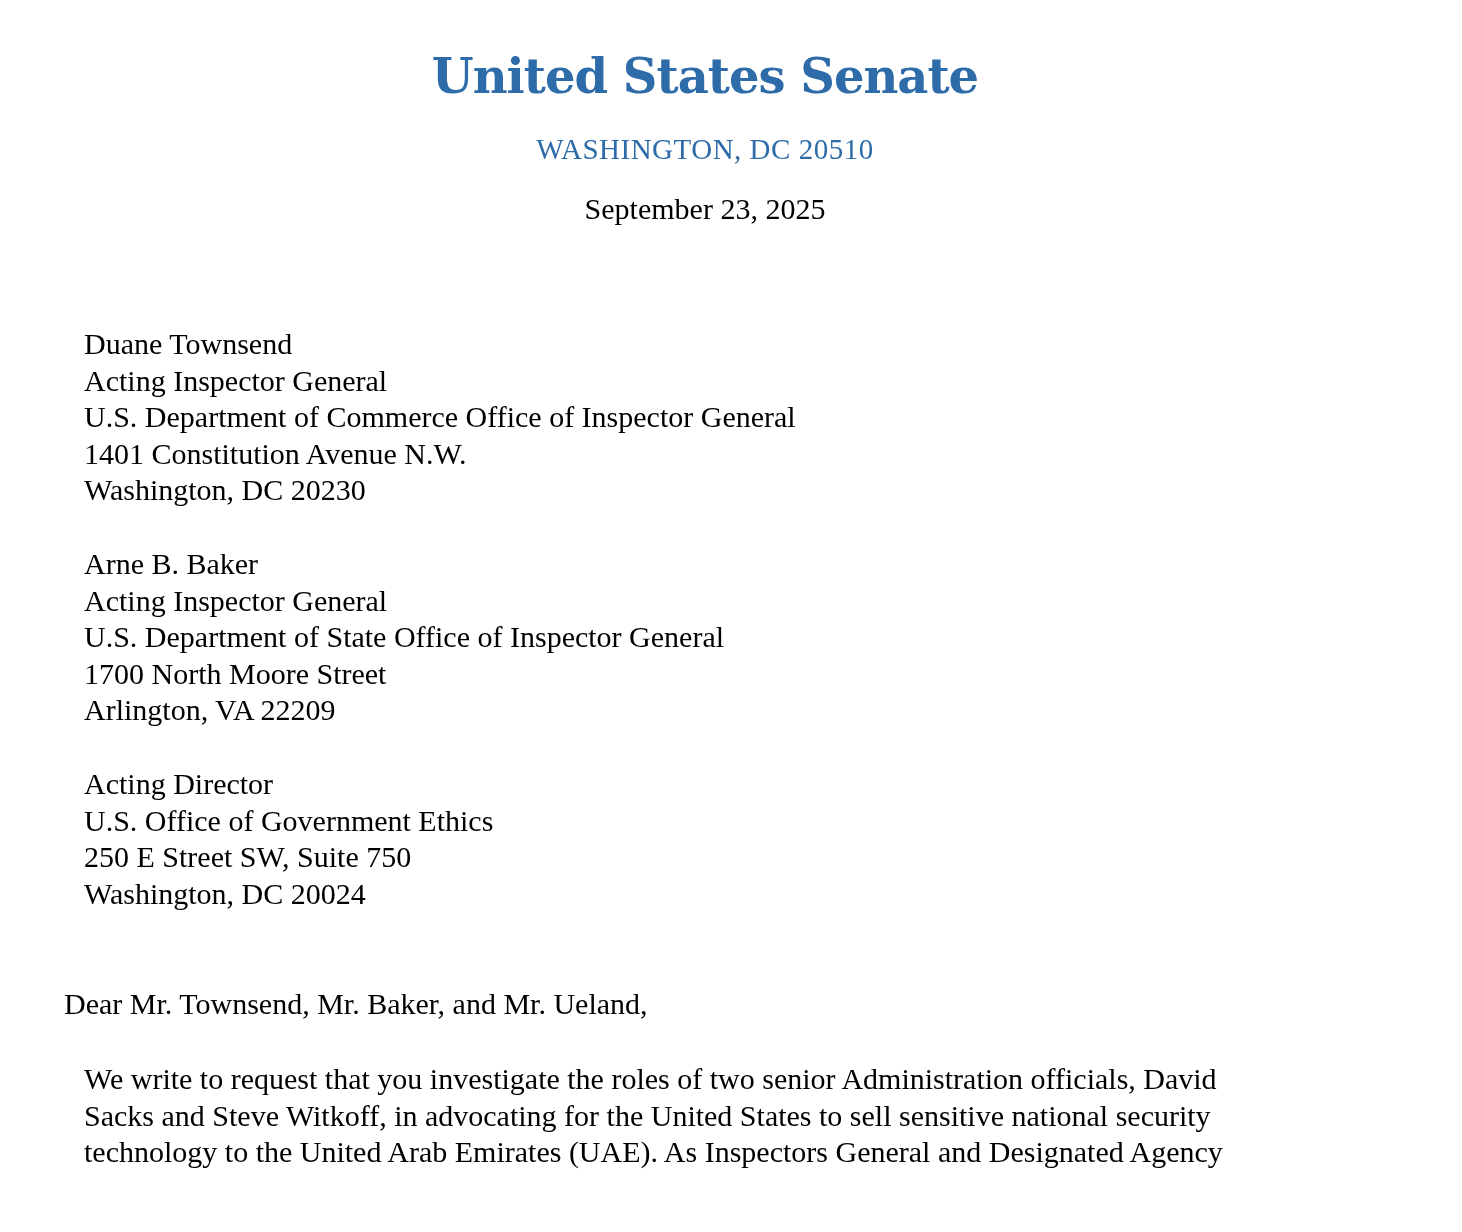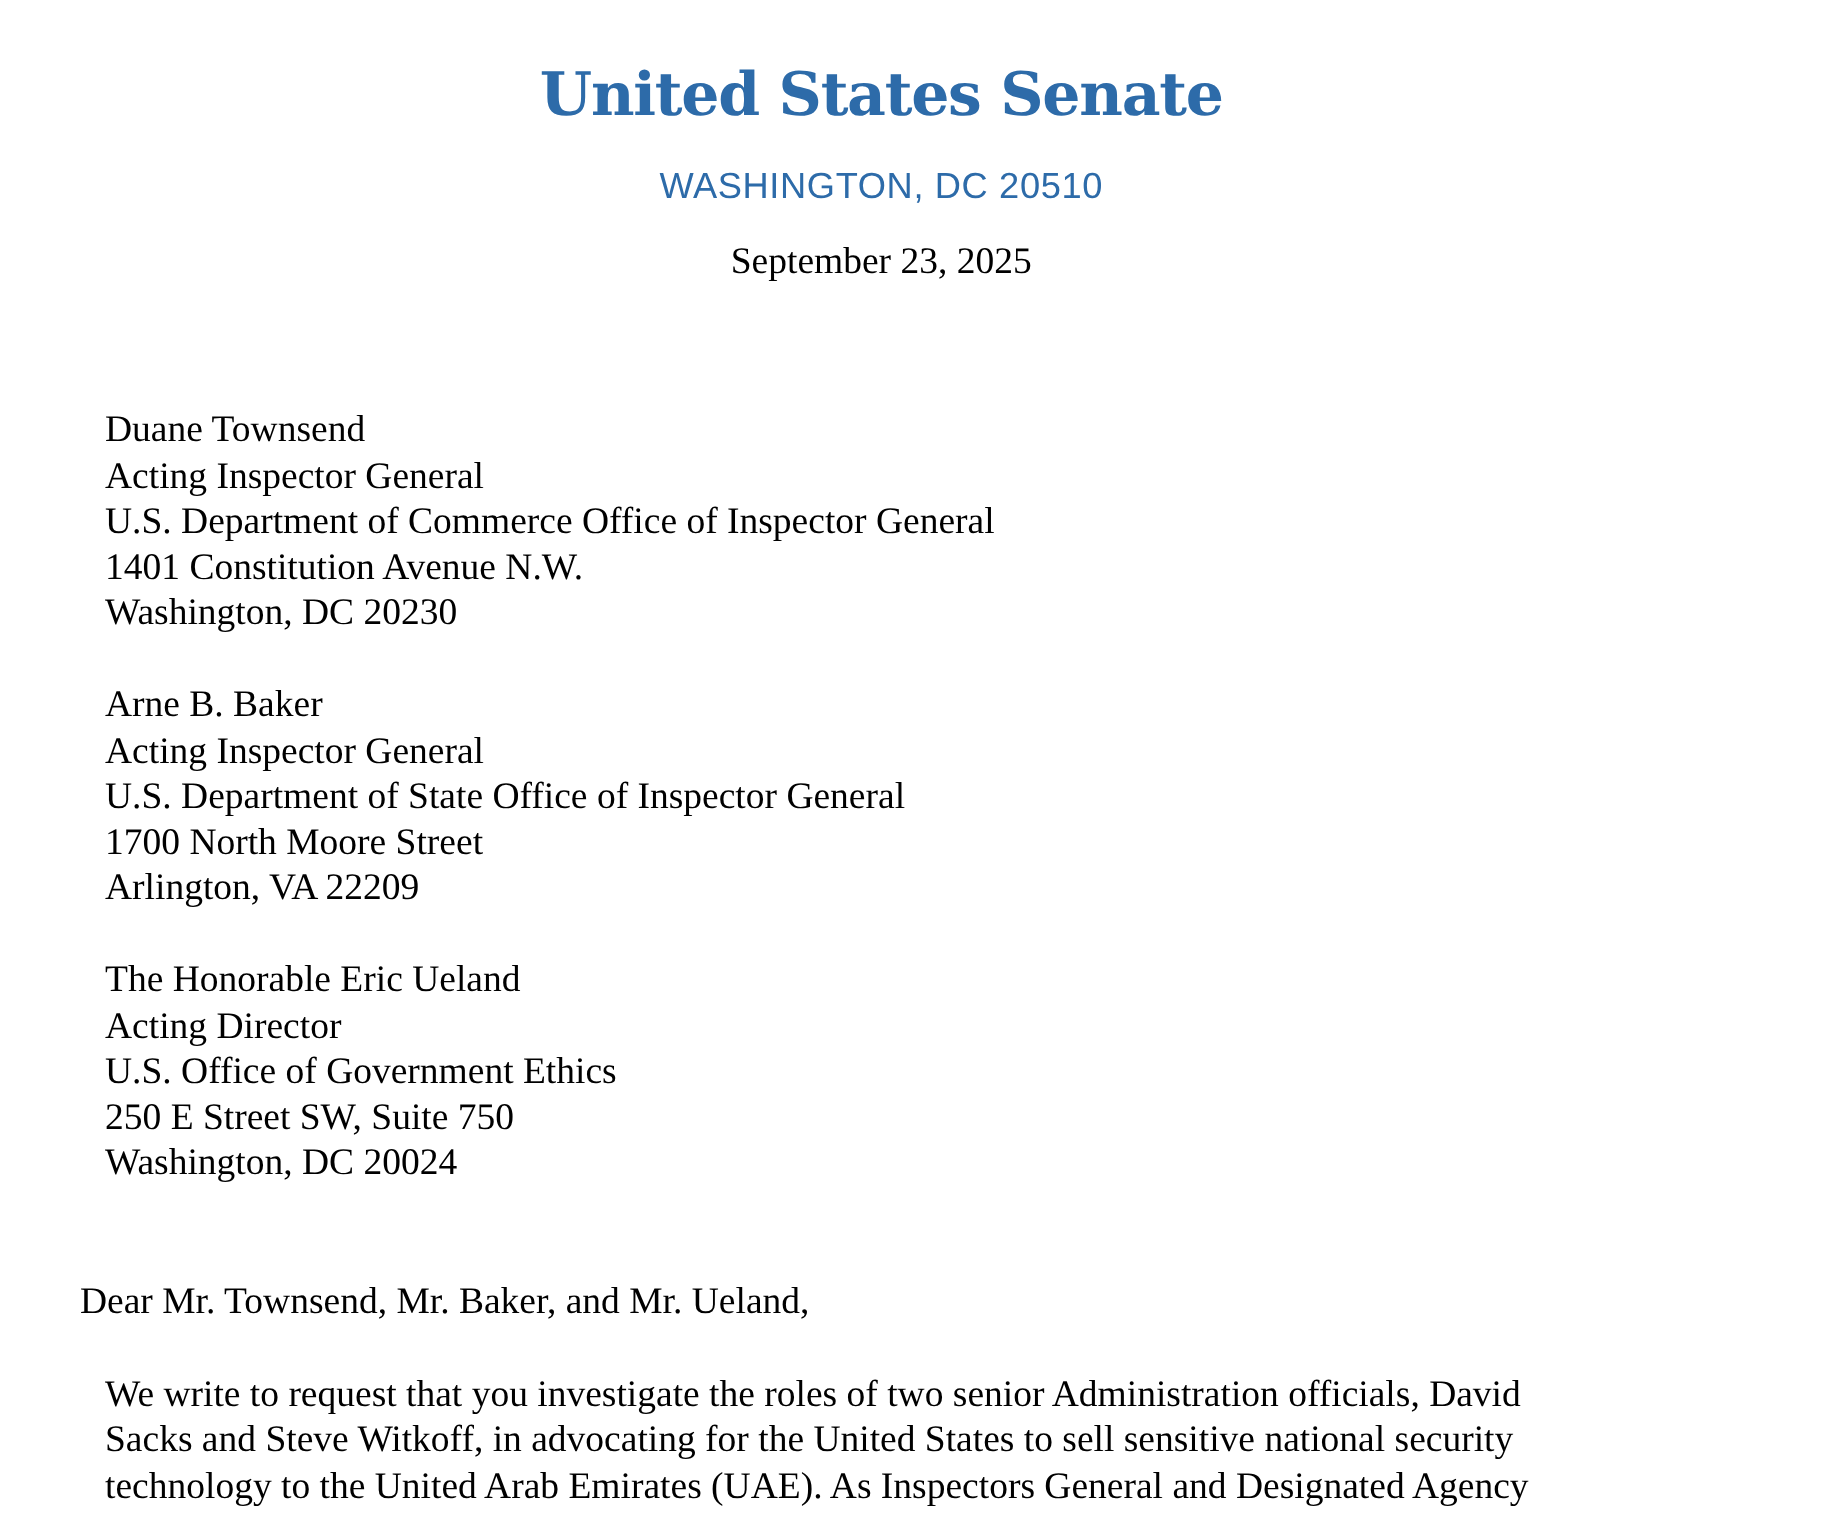--- a/index.html
+++ b/index.html
@@ -24,21 +24,21 @@
   }
   .senate-title {
     font-family: "DejaVu Serif", serif;
     font-weight: bold;
     font-size: 48px;
     line-height: 72px;
     letter-spacing: -1px;
     color: #2D6BA9;
   }
   .letterhead-city {
-    font-family: Liberation Sans, sans-serif;
+    font-family: Liberation Serif, serif;
     font-size: 29px;
     line-height: 34px;
     letter-spacing: 0.5px;
     color: #2D6BA9;
     margin-top: 20px;
   }
   .date-line {
     margin-top: 24px;
     text-align: center;
     font-size: 30px;
@@ -90,21 +90,20 @@
 
     <div class="recipient-block">
       <div>Arne B. Baker</div>
       <div>Acting Inspector General</div>
       <div>U.S. Department of State Office of Inspector General</div>
       <div>1700 North Moore Street</div>
       <div>Arlington, VA 22209</div>
     </div>
 
     <div class="recipient-block">
-      <div>The Honorable Eric Ueland</div>
       <div>Acting Director</div>
       <div>U.S. Office of Government Ethics</div>
       <div>250 E Street SW, Suite 750</div>
       <div>Washington, DC 20024</div>
     </div>
 
   </section>
 
   <div class="salutation">Dear Mr. Townsend, Mr. Baker, and Mr. Ueland,</div>
 

